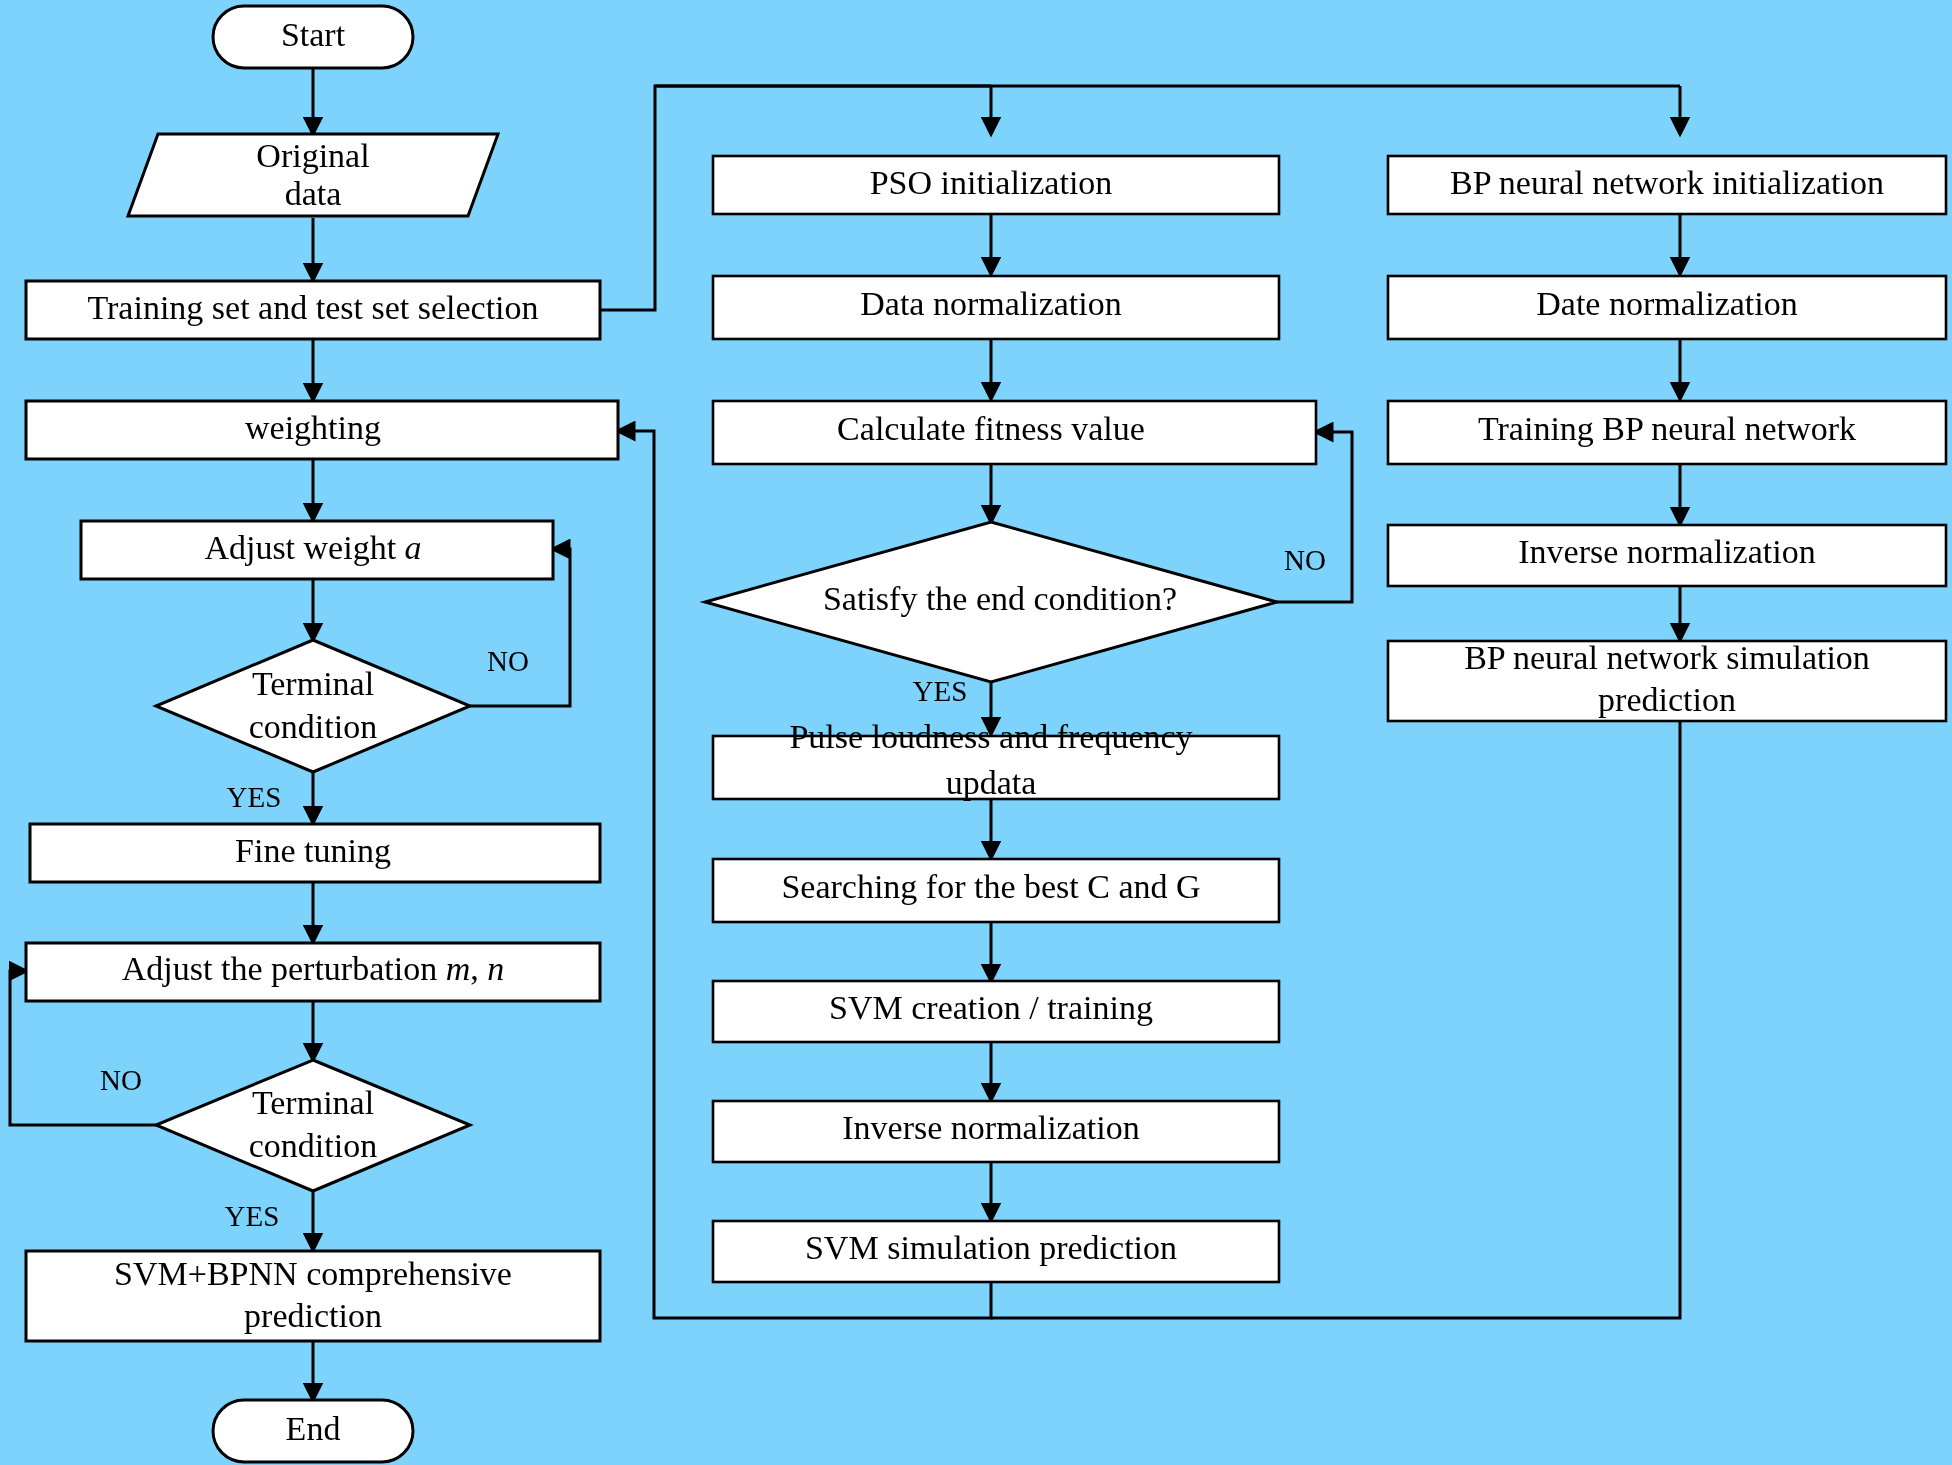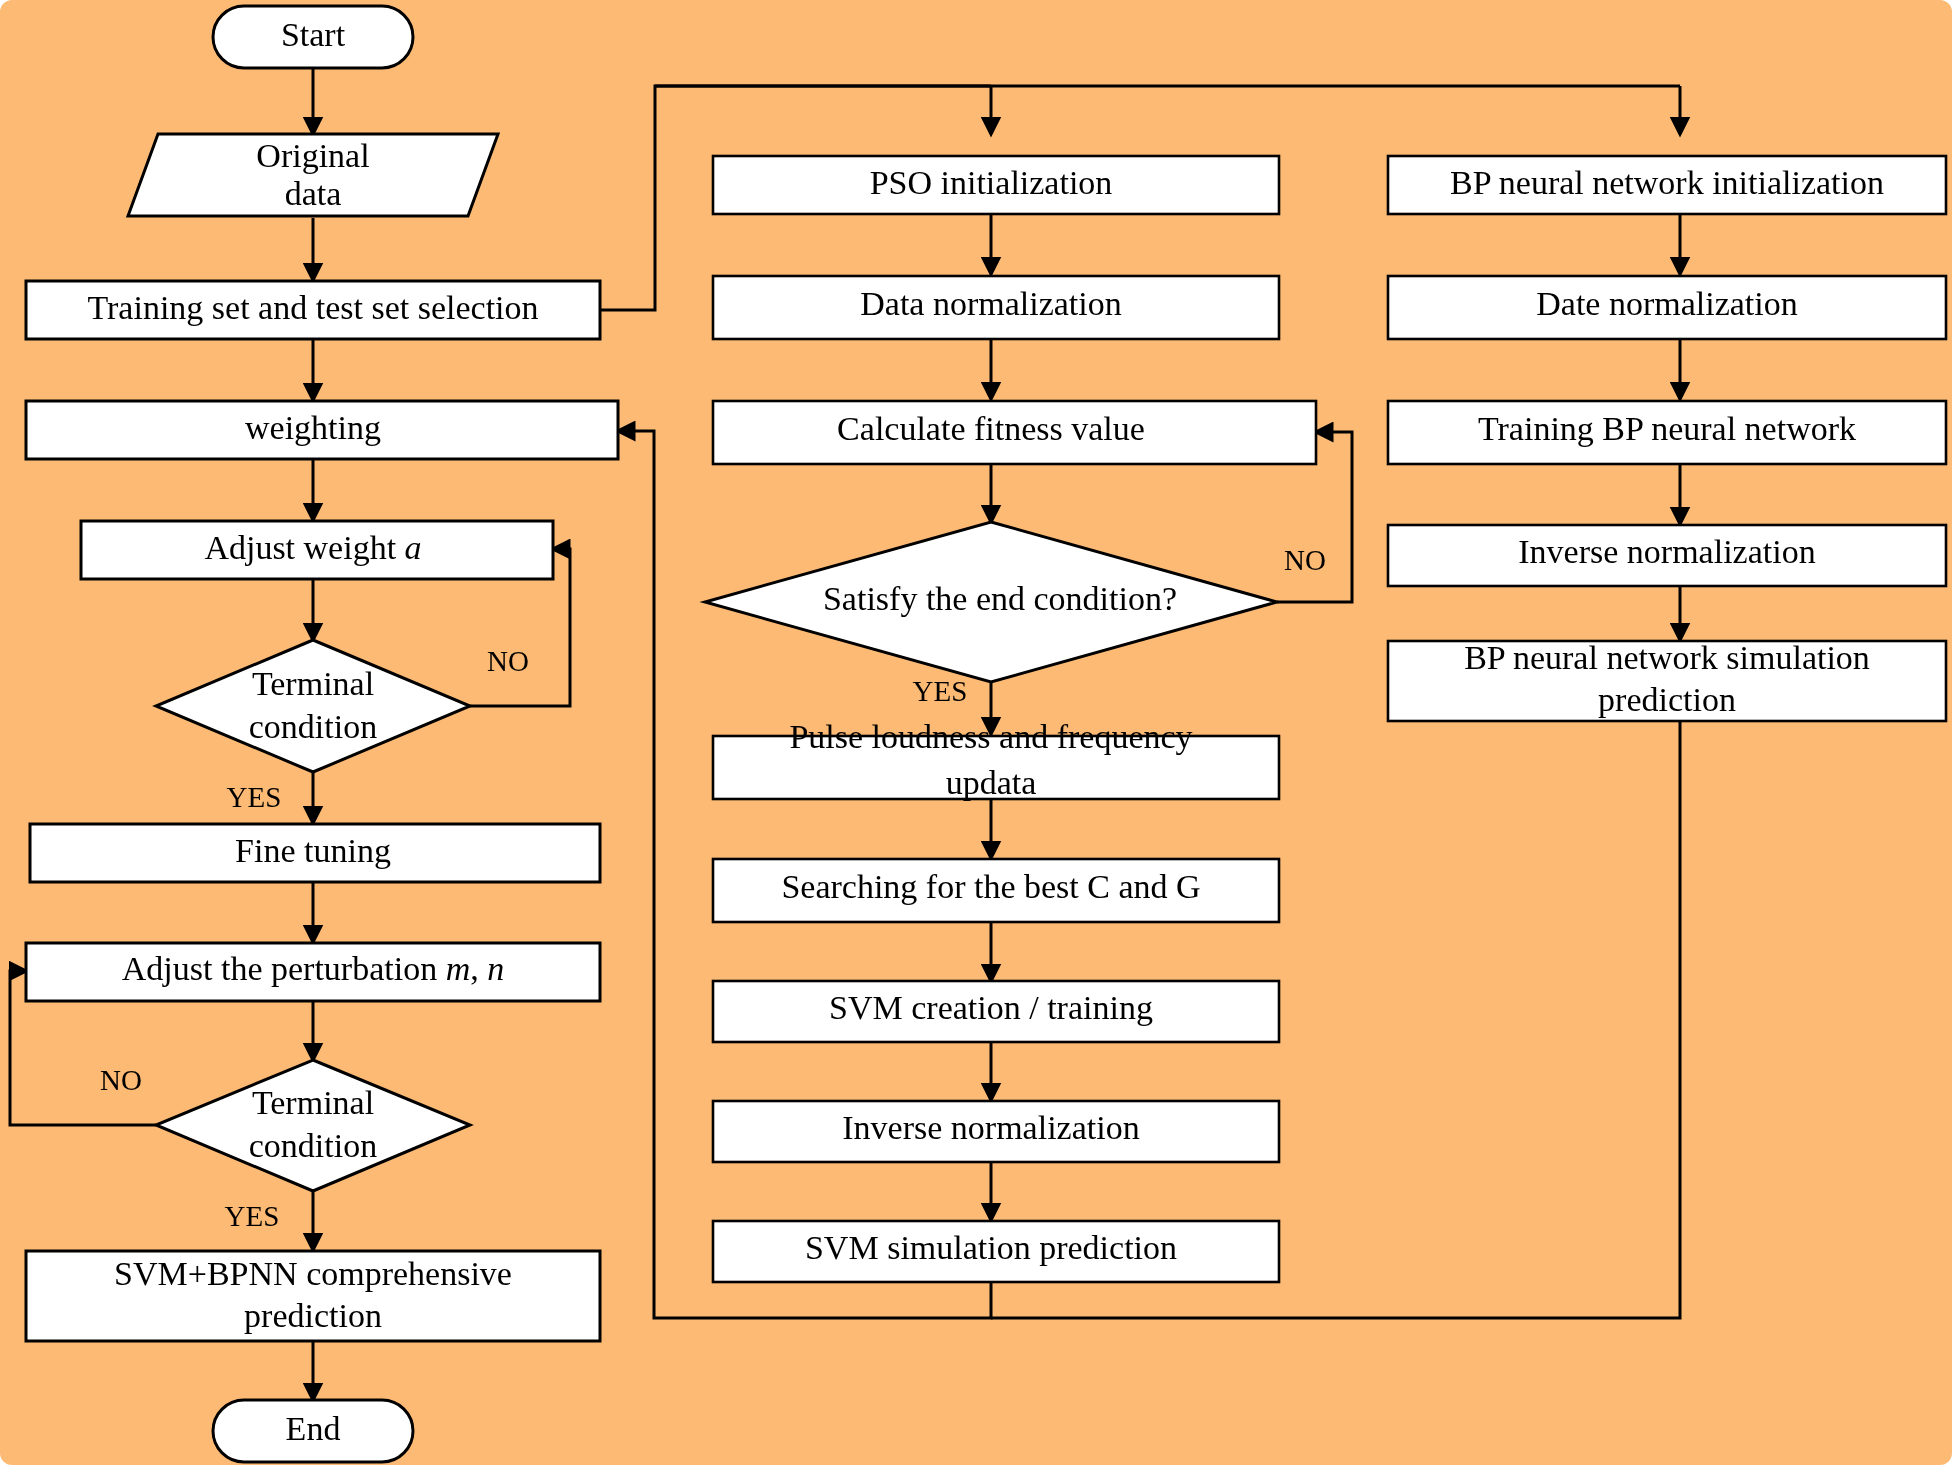--- a/index.html
+++ b/index.html
@@ -4,24 +4,23 @@
 <style>
   html, body {
     margin: 0;
     padding: 0;
     background: #ffffff;
   }
   #canvas-wrap {
     position: relative;
     width: 1952px;
     height: 1465px;
-    background: #fdba74;
+    background: #7dd3fc;
     overflow: hidden;
     font-family: "Liberation Serif", "DejaVu Serif", serif;
-    border-radius: 12px;
   }
   svg#flow {
     position: absolute;
     left: 0; top: 0;
     width: 1952px;
     height: 1465px;
   }
   .shape {
     fill: #ffffff;
     stroke: #000000;

